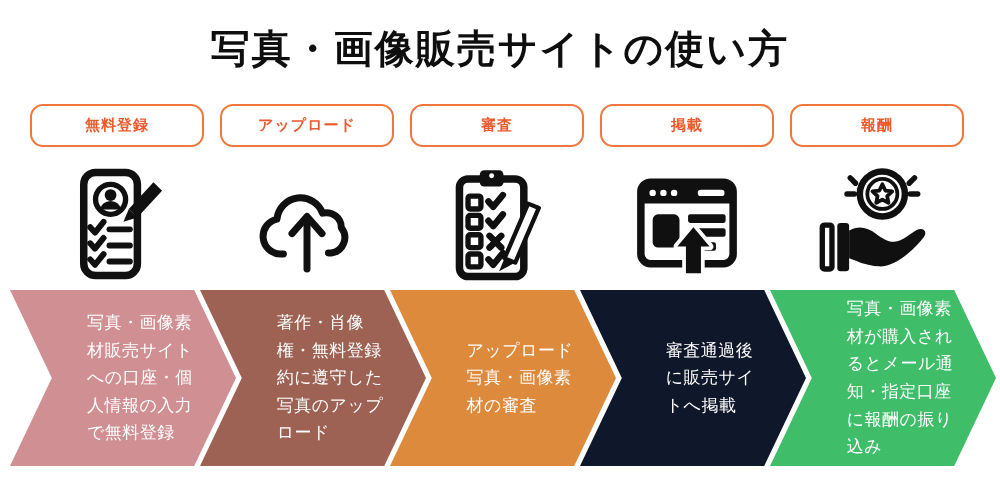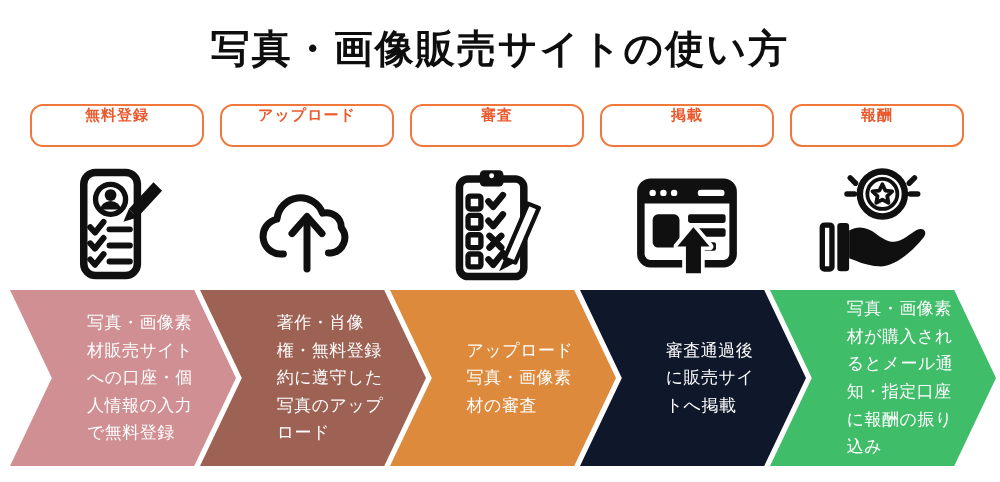--- a/index.html
+++ b/index.html
@@ -10,40 +10,40 @@
   }
   .stage{position:absolute;inset:0;}
   .title{
     position:absolute;top:22px;left:0;width:1000px;
     text-align:center;font-size:39px;font-weight:900;color:#0e0e0e;
     letter-spacing:2px;
   }
   .pill{
     position:absolute;top:104px;width:174px;height:43px;box-sizing:border-box;
     border:2.5px solid #f0783c;border-radius:13px;
-    display:flex;align-items:flex-start;justify-content:center;
+    display:flex;align-items:center;justify-content:center;
     font-size:15px;font-weight:bold;color:#ea5a2d;letter-spacing:1px;
     background:transparent;
   }
   .icon-box{
     position:absolute;top:162px;width:124px;height:124px;
     display:flex;align-items:center;justify-content:center;
   }
   .chev{
     position:absolute;top:290px;width:226px;height:176px;
     clip-path:polygon(0 0, 81.5% 0, 100% 50%, 81.5% 100%, 0 100%, 18.5% 50%);
     display:flex;align-items:center;justify-content:center;
     box-sizing:border-box;padding-left:46px;padding-right:12px;
   }
   .chev-text{
     color:#ffffff;font-size:17px;line-height:1.62;
     white-space:pre-line;text-align:left;letter-spacing:0.5px;
   }
   
-  .c1{left:30px;}  .c2{left:220px;} .c3{left:410px;} .c4{left:600px;} .c5{left:790px;border-radius:12px;}
+  .c1{left:30px;}  .c2{left:220px;} .c3{left:410px;} .c4{left:600px;} .c5{left:790px;}
   .i1{left:55px;}  .i2{left:245px;} .i3{left:435px;} .i4{left:625px;} .i5{left:815px;}
   .a1{left:10px;}  .a2{left:200px;} .a3{left:390px;} .a4{left:580px;} .a5{left:770px;}
   svg{display:block;}
 </style>
 </head>
 <body>
 
 <div class="stage">
 
   <div class="title">写真・画像販売サイトの使い方</div>

